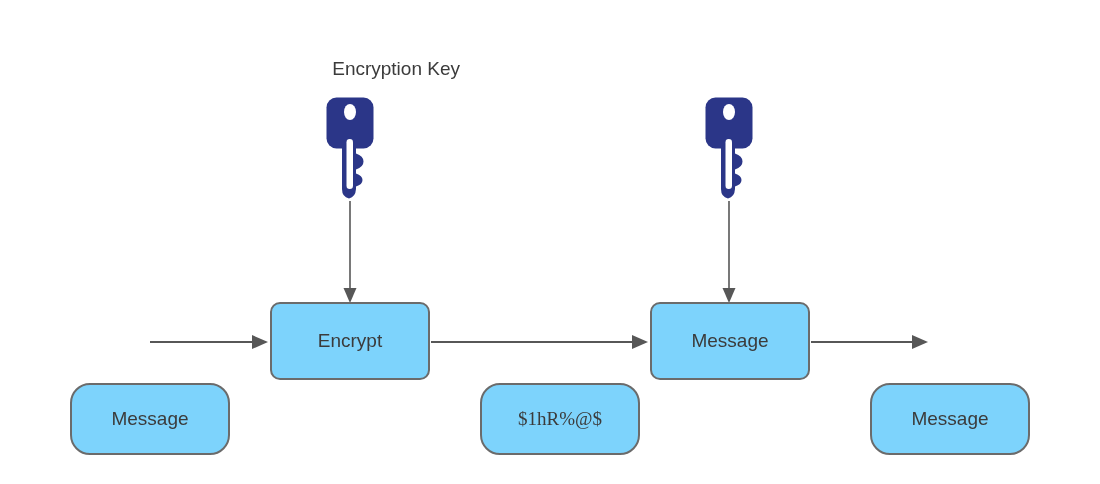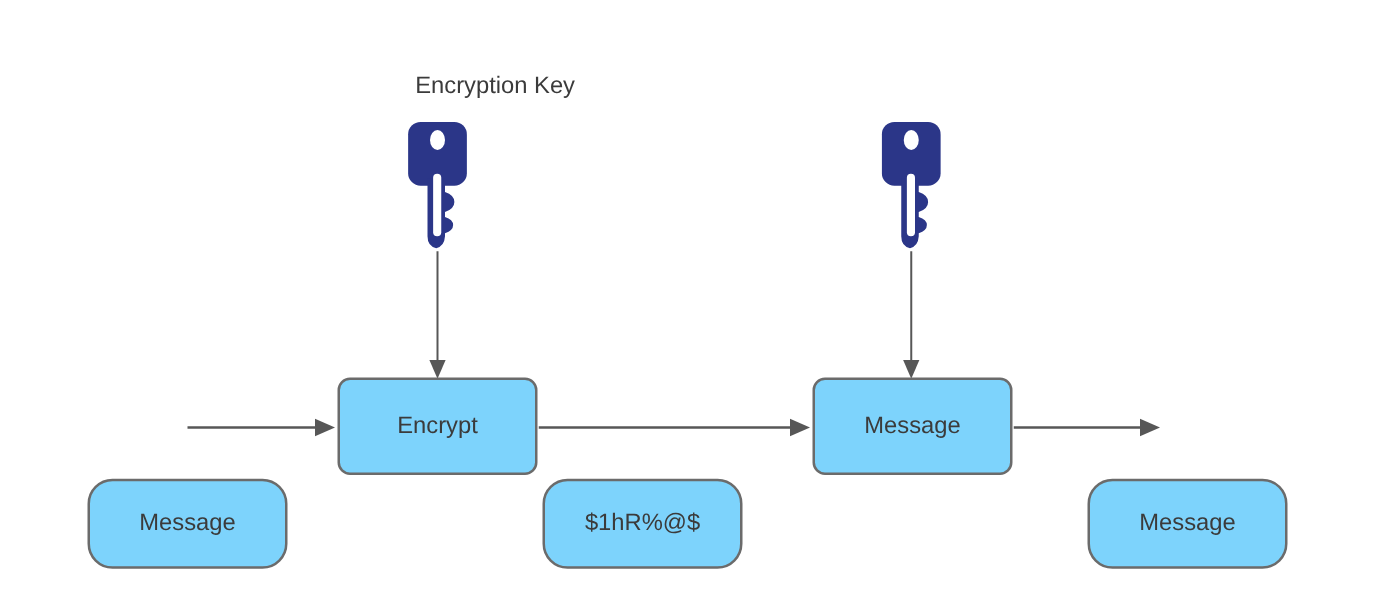--- a/index.html
+++ b/index.html
@@ -87,20 +87,20 @@
   <div class="node process" style="left:270px;">
     <span>Encrypt</span>
   </div>
   <div class="node process" style="left:650px;">
     <span>Message</span>
   </div>
 
   <div class="node data" style="left:70px;">
     <span>Message</span>
   </div>
-  <div class="node data" style="left:434px;">
+  <div class="node data" style="left:480px;font-family:Liberation Serif, serif;">
     <span>$1hR%@$</span>
   </div>
   <div class="node data" style="left:870px;">
     <span>Message</span>
   </div>
 
 </div>
 
 </body></html>

